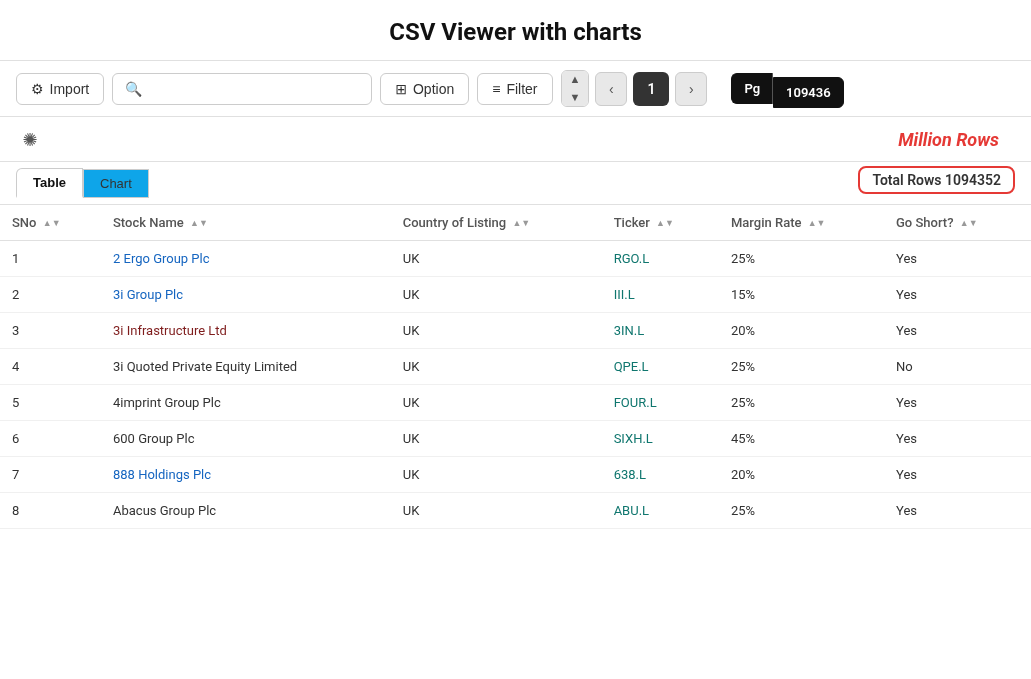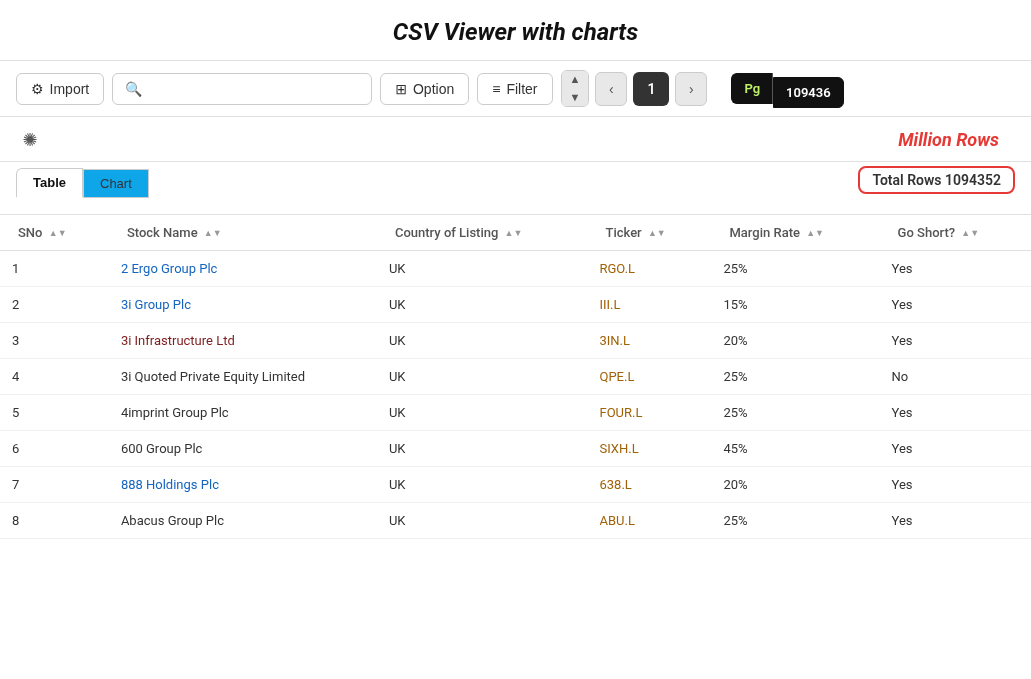--- a/index.html
+++ b/index.html
@@ -8,21 +8,20 @@
       background: #fff;
       color: #333;
       font-size: 14px;
     }
     .page-title {
       text-align: center;
       font-size: 24px;
       font-weight: 700;
       padding: 18px 4px 14px;
       color: #111;
-      font-style: italic;
     }
     .toolbar {
       display: flex;
       align-items: center;
       gap: 8px;
       padding: 8px 16px;
       border-top: 1px solid #e0e0e0;
       border-bottom: 1px solid #e0e0e0;
       background: #fff;
     }
@@ -124,21 +123,21 @@
       margin: 0 2px;
     }
     .pg-label {
       display: flex;
       align-items: center;
       justify-content: center;
       padding: 7px 12px;
       border: 1px solid #111;
       border-radius: 6px;
       background: #111;
-      color: #bef264;
+      color: #ffffff;
       font-size: 13px;
       font-weight: 600;
       margin-left: 8px;
     }
     .pg-value {
       display: flex;
       align-items: center;
       justify-content: center;
       padding: 7px 12px;
       border: 1px solid #111;
@@ -169,21 +168,21 @@
       position: absolute;
       right: 32px;
       color: #e53935;
       font-size: 18px;
       font-weight: 700;
       font-style: italic;
     }
     .tab-row {
       display: flex;
       align-items: center;
-      padding: 6px 16px 16px;
+      padding: 6px 16px 6px;
       border-bottom: 1px solid #e0e0e0;
       position: relative;
     }
     .tab-btn {
       padding: 6px 16px;
       border: 1px solid #ccc;
       background: #0ea5e9;
       cursor: pointer;
       font-size: 13px;
       color: #333;
@@ -206,21 +205,21 @@
       font-size: 14px;
       font-weight: 600;
       color: #333;
     }
     .data-table {
       width: 100%;
       border-collapse: collapse;
     }
     .data-table th {
       text-align: left;
-      padding: 10px 18px;
+      padding: 10px 12px;
       font-size: 13px;
       color: #555;
       font-weight: 500;
       border-bottom: 1px solid #e0e0e0;
       white-space: nowrap;
     }
     .data-table td {
       padding: 10px 12px;
       font-size: 13px;
       border-bottom: 1px solid #f0f0f0;
@@ -229,21 +228,21 @@
     .sort-arrows {
       display: inline-flex;
       flex-direction: column;
       font-size: 9px;
       line-height: 1;
       margin-left: 3px;
       color: #999;
       vertical-align: middle;
     }
     .link-blue { color: #1565c0; }
-    .ticker-blue { color: #a16207; }
+    .ticker-blue { color: #0f766e; }
     .table-container {
       overflow-x: auto;
       overflow-y: auto;
       max-height: 420px;
     }
     .pag-wrapper {
       display: flex;
       align-items: center;
       gap: 4px;
     }

